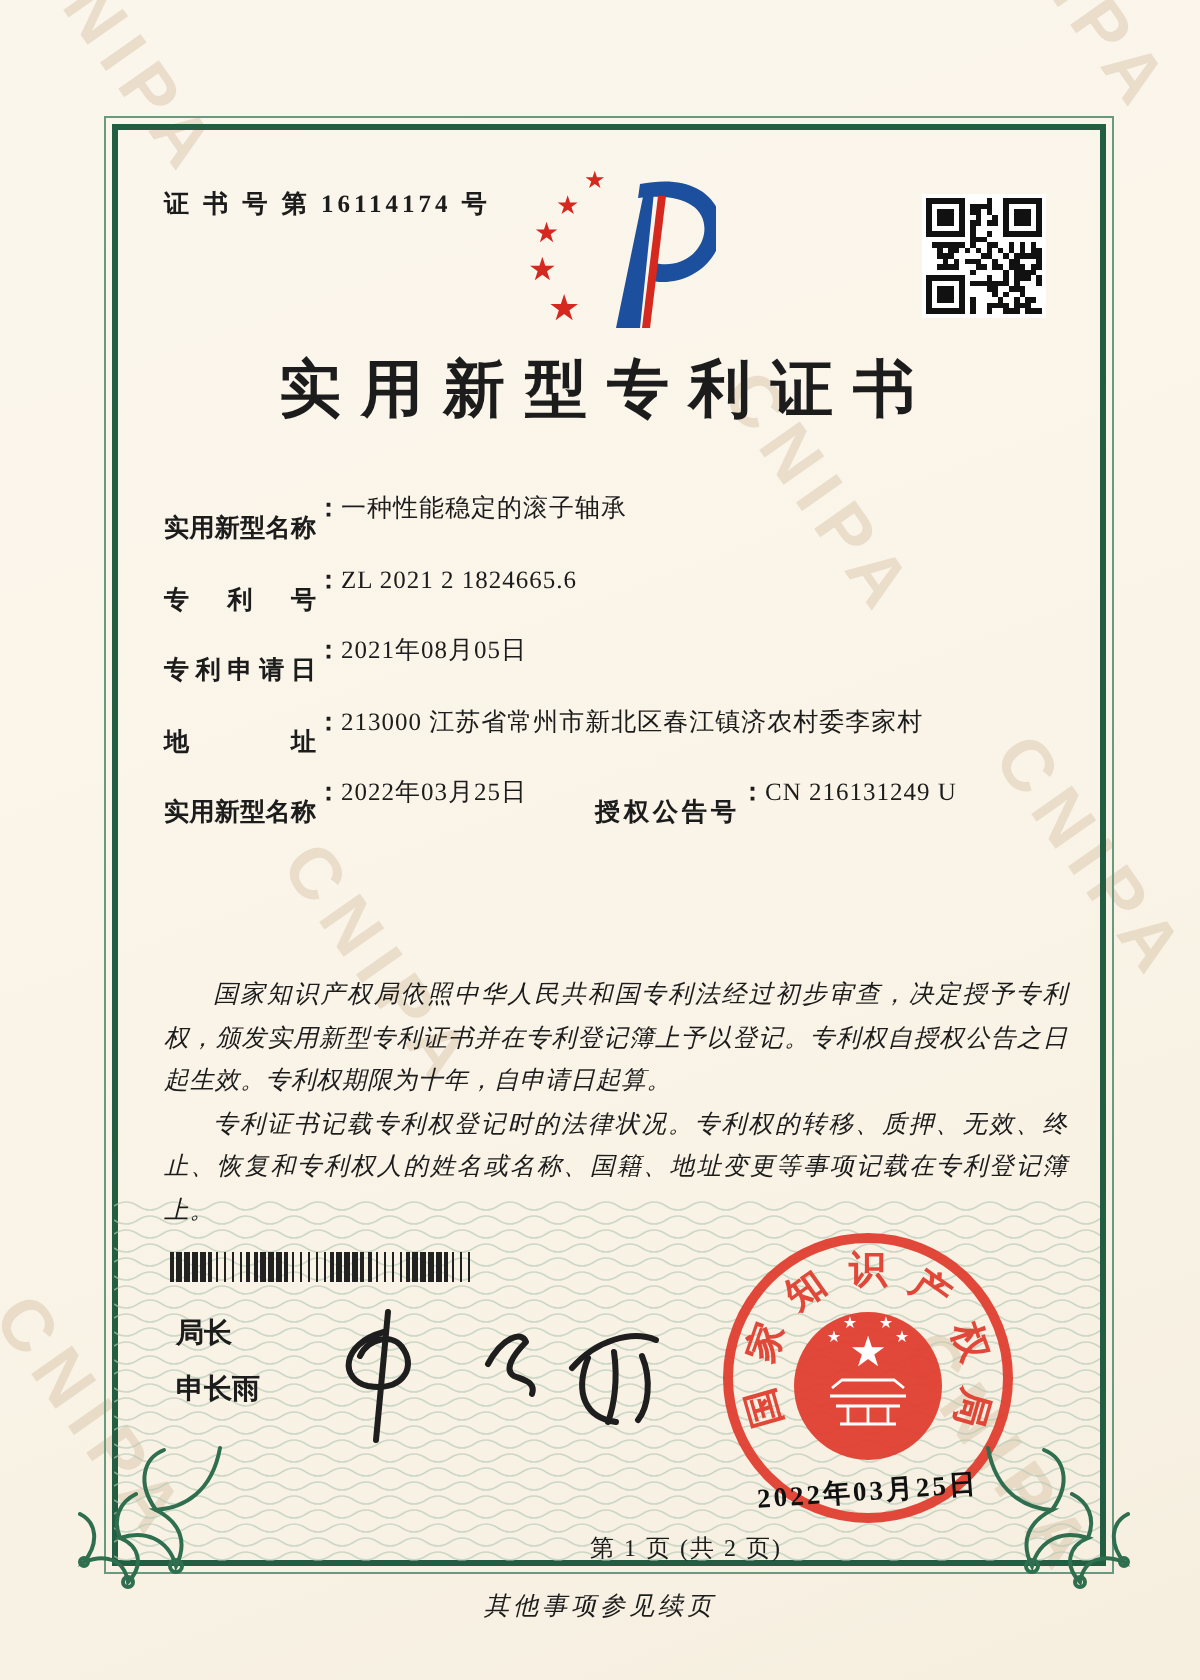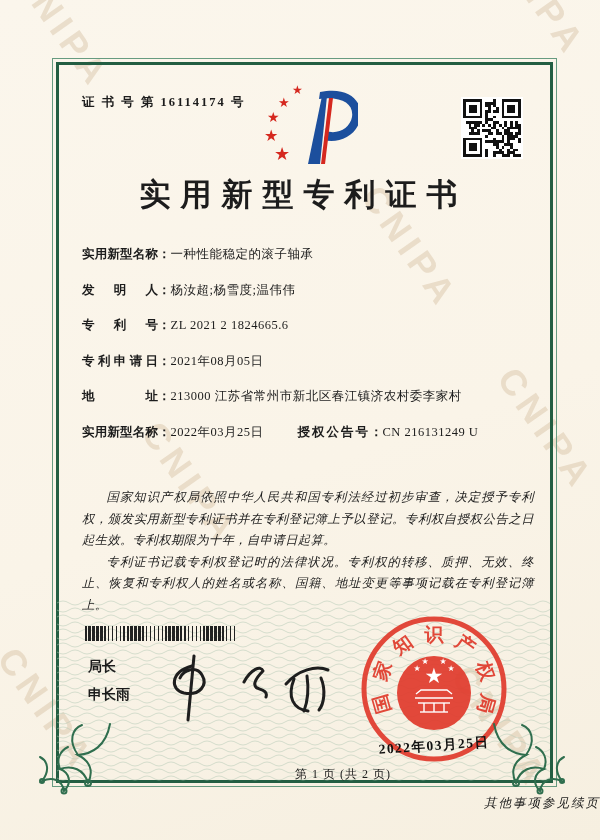--- a/index.html
+++ b/index.html
@@ -17,36 +17,36 @@
   
   .logo{position:absolute;left:252px;top:84px;width:110px;height:86px;}
   .logo .st{position:absolute;color:#d5281f;line-height:1;}
   .logo svg{position:absolute;left:46px;top:2px;}
   .qr{position:absolute;left:461px;top:97px;width:58px;height:58px;background:#fff;padding:2px;}
   .title{position:absolute;left:52px;top:174px;width:503px;text-align:center;
          font-size:31px;font-weight:700;letter-spacing:10px;}
   .fields{position:absolute;left:82px;top:246px;width:450px;font-size:12.5px;}
   .frow{height:16px;margin-bottom:19.5px;white-space:nowrap;}
   .flabel{display:inline-block;width:76px;text-align:justify;text-align-last:justify;
-          font-weight:600;vertical-align:top;}
+          font-weight:600;vertical-align:top;margin-top:10px;}
   .fcolon{font-weight:600;}
   .fvalue{font-weight:400;letter-spacing:.5px;}
   .fpair2{margin-left:34px;}
   .fpair2 .flabel{width:auto;letter-spacing:2px;}
   .body-text{position:absolute;left:82px;top:487px;width:452px;font-size:12.3px;
              line-height:21.5px;text-align:justify;font-style:italic;}
   .body-text p{margin:0;text-indent:2em;letter-spacing:.4px;}
   .barcode{position:absolute;left:85px;top:626px;}
   .signer{position:absolute;left:88px;top:652px;font:600 14px "Liberation Sans",sans-serif;line-height:28px;}
   .signature{position:absolute;left:148px;top:652px;}
   .seal{position:absolute;left:358px;top:613px;width:152px;height:152px;}
   .seal-date{position:absolute;left:358px;top:737px;width:152px;text-align:center;
              font-size:13.5px;font-weight:700;letter-spacing:1.5px;transform:rotate(-4deg);color:#101010;}
   .page-num{position:absolute;left:52px;top:766px;width:582px;text-align:center;font-size:12px;letter-spacing:1px;}
-  .note{position:absolute;left:0;top:795px;width:600px;text-align:right;font-size:12.5px;
+  .note{position:absolute;left:0;top:795px;width:600px;text-align:center;font-size:12.5px;
         font-style:italic;letter-spacing:2px;}
   .flourish{position:absolute;width:82px;height:80px;z-index:3;}
   .fl-left{left:36px;top:720px;}
   .fl-right{left:486px;top:720px;transform:scaleX(-1);}
 </style>
 </head>
 <body>
 
 <div class="page">
 
@@ -244,23 +244,20 @@
         <rect x="2" y="16" width="3" height="3" fill="#111"></rect>
       </svg>
 
     <div class="title">实用新型专利证书</div>
 
     <div class="fields">
       <div class="frow">
         <span class="flabel">实用新型名称</span><span class="fcolon">：</span><span class="fvalue">一种性能稳定的滚子轴承</span>
       </div>
       <div class="frow">
-        <span class="flabel">发明人</span><span class="fcolon">：</span><span class="fvalue">杨汝超;杨雪度;温伟伟</span>
-      </div>
-      <div class="frow">
         <span class="flabel">专利号</span><span class="fcolon">：</span><span class="fvalue">ZL 2021 2 1824665.6</span>
       </div>
       <div class="frow">
         <span class="flabel">专利申请日</span><span class="fcolon">：</span><span class="fvalue">2021年08月05日</span>
       </div>
       <div class="frow">
         <span class="flabel">地址</span><span class="fcolon">：</span><span class="fvalue">213000 江苏省常州市新北区春江镇济农村委李家村</span>
       </div>
       <div class="frow">
         <span class="flabel">实用新型名称</span><span class="fcolon">：</span><span class="fvalue">2022年03月25日</span><span class="fpair2"><span class="flabel">授权公告号</span><span class="fcolon">：</span><span class="fvalue">CN 216131249 U</span></span>

